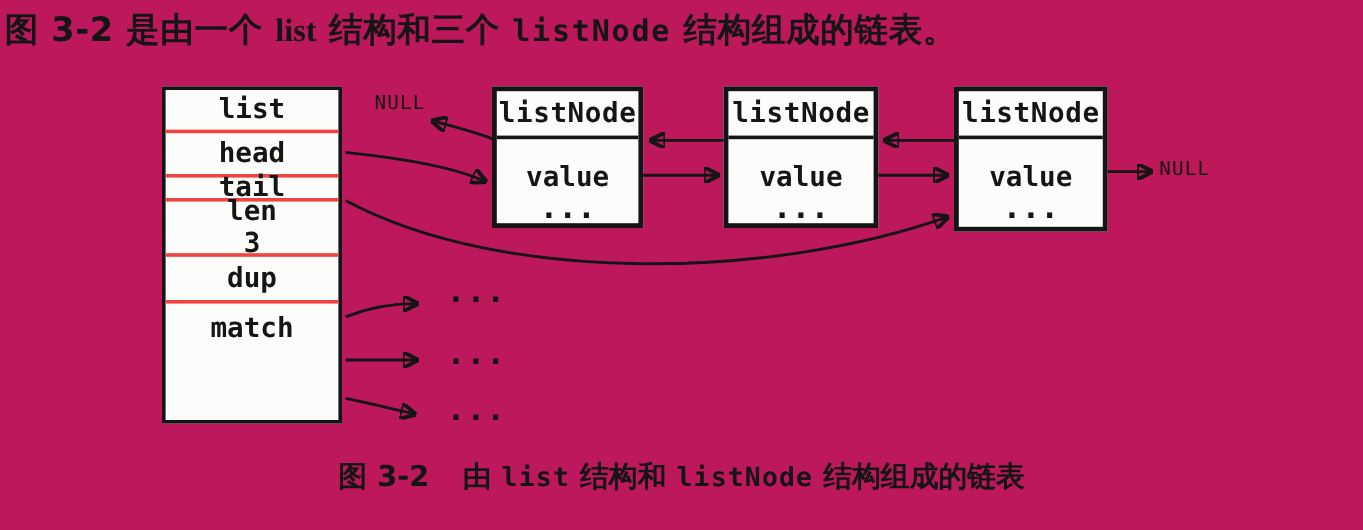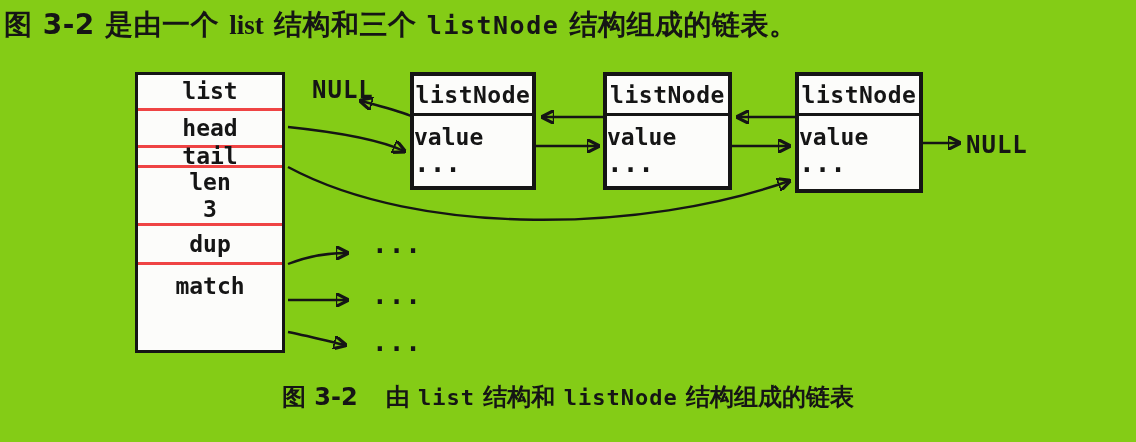--- a/index.html
+++ b/index.html
@@ -1,19 +1,19 @@
 <!DOCTYPE html>
 <html><head>
 <meta charset="utf-8">
 <style>
   html,body{margin:0;padding:0;}
   .canvas{
     position:relative;
     width:1136px;height:442px;
-    background:#84cc16;
+    background:#be185d;
     font-family:"DejaVu Sans",sans-serif;
     color:#151515;
     overflow:hidden;
   }
   .mono{font-family:"DejaVu Sans Mono","Liberation Mono",monospace;}
   .serif{font-family:"Liberation Serif","DejaVu Serif",serif;}
 
   .heading{
     position:absolute;left:4px;top:6px;
     font-size:28px;font-weight:700;letter-spacing:.5px;
@@ -52,29 +52,29 @@
     display:flex;flex-direction:column;
     background:#fcfcfa;
   }
   .node-header{
     height:40px;box-sizing:border-box;
     border-bottom:3px solid #151515;
     display:flex;align-items:center;justify-content:center;
     font-size:23px;font-weight:700;letter-spacing:.5px;
   }
   .node-body{
-    flex:1;display:flex;flex-direction:column;align-items:flex-start;
-    padding-top:8px;gap:4px;
+    flex:1;display:flex;flex-direction:column;align-items:center;
+    padding-top:19px;gap:4px;
     font-size:23px;font-weight:700;
   }
   .node-dots{font-size:26px;line-height:18px;font-weight:700;}
 
   .null-label{
     position:absolute;
-    font-size:24px;font-weight:700;letter-spacing:1px;
+    font-size:16px;font-weight:400;letter-spacing:1px;
   }
   .ellipsis{
     position:absolute;left:372px;
     font-size:26px;font-weight:700;letter-spacing:1px;
   }
 
   .arrow-layer{position:absolute;left:0;top:0;pointer-events:none;}
   .arrow-layer path{fill:none;stroke:#151515;stroke-width:2.4px;}
 </style>
 </head>
@@ -87,21 +87,21 @@
   <div class="list-box">
     <div class="list-row mono" style="height:33px">
         <span>list</span>
       </div>
     <div class="list-row mono" style="height:37px">
         <span>head</span>
       </div>
     <div class="list-row mono" style="height:20px">
         <span>tail</span>
       </div>
-    <div class="list-row mono" style="height:58px">
+    <div class="list-row mono" style="height:46px">
       <span>len</span>
       <span>3</span>
     </div>
     <div class="list-row mono" style="height:39px">
         <span>dup</span>
       </div>
     <div class="list-row mono" style="height:45px">
         <span>match</span>
       </div>
   </div>

